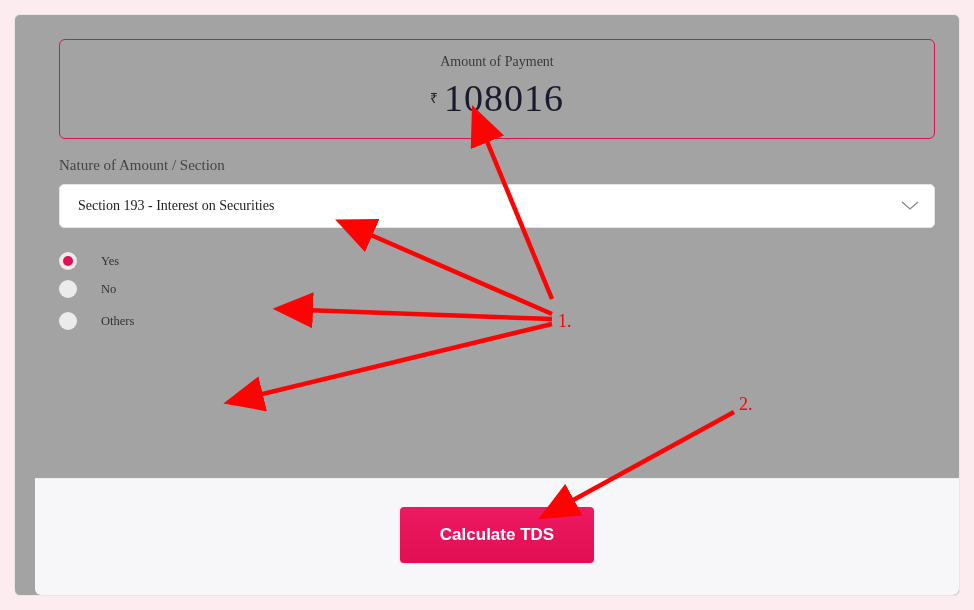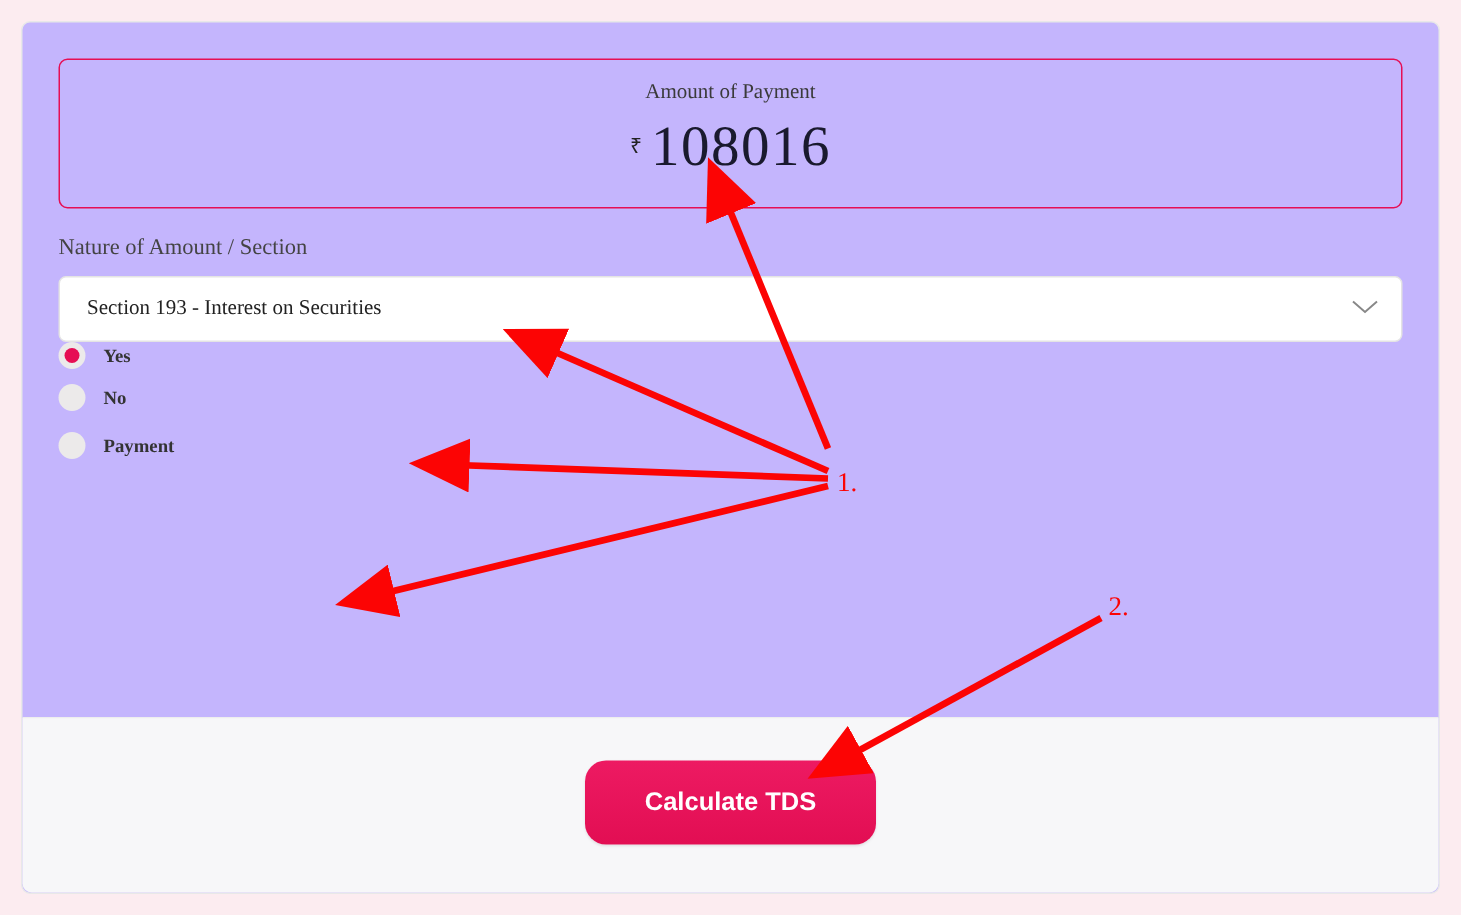--- a/index.html
+++ b/index.html
@@ -5,27 +5,28 @@
     * { box-sizing: border-box; margin: 0; padding: 0; }
     body {
       background: #fcecf0;
       font-family: Georgia, 'Times New Roman', serif;
       width: 974px;
       height: 610px;
       padding: 14px;
       position: relative;
     }
     .card {
-      background: #c4b5fd;
+      background: #a3a3a3;
       border: 1px solid #e8e8e8;
       border-radius: 6px;
       width: 100%;
       height: 100%;
       display: flex;
       flex-direction: column;
+      padding-left: 20px;
     }
     .card-body {
       padding: 24px 24px 12px 24px;
       flex: 1;
     }
     .amount-box {
       border: 1.5px solid #e60e54;
       border-radius: 6px;
       padding: 14px 16px 18px;
       text-align: center;
@@ -54,21 +55,21 @@
       letter-spacing: 1px;
       font-family: Georgia, serif;
     }
     .field-label {
       font-size: 15px;
       color: #444;
       margin-bottom: 10px;
     }
     .select-wrap {
       position: relative;
-      margin-bottom: 0;
+      margin-bottom: 24px;
     }
     .select-box {
       width: 100%;
       border: 1px solid #e4e4e4;
       border-radius: 5px;
       padding: 13px 40px 13px 18px;
       font-size: 14px;
       color: #222;
       background: #fff;
       cursor: pointer;
@@ -81,24 +82,23 @@
       top: 50%;
       transform: translateY(-50%);
       pointer-events: none;
     }
     .radio-group {
       margin-bottom: 14px;
     }
     .radio-item {
       display: flex;
       align-items: center;
-      gap: 12px;
+      gap: 24px;
       margin-bottom: 10px;
       cursor: pointer;
-      font-weight: bold;
     }
     .radio-dot {
       width: 18px;
       height: 18px;
       border-radius: 50%;
       background: #eceaea;
       display: flex;
       align-items: center;
       justify-content: center;
       flex-shrink: 0;
@@ -119,21 +119,21 @@
       border-top: 1px solid #eee;
       padding: 28px 0 32px;
       display: flex;
       justify-content: center;
       border-radius: 0 0 6px 6px;
     }
     .calc-btn {
       background: linear-gradient(180deg, #ed1a62 0%, #e20e53 100%);
       color: #fff;
       border: none;
-      border-radius: 14px;
+      border-radius: 4px;
       font-size: 17px;
       font-weight: bold;
       padding: 18px 40px;
       cursor: pointer;
       font-family: Arial, sans-serif;
       box-shadow: 0 1px 2px rgba(0,0,0,0.1);
     }
     .annotation-layer {
       position: absolute;
       top: 14px;
@@ -182,21 +182,21 @@
       </div>
       <div class="radio-item">
         <span class="radio-dot"></span>
         <span class="radio-label">No</span>
       </div>
     </div>
 
     <div class="radio-group">
       <div class="radio-item">
         <span class="radio-dot"></span>
-        <span class="radio-label">Payment</span>
+        <span class="radio-label">Others</span>
       </div>
     </div>
 
   </div>
 
   <div class="card-footer">
     <button class="calc-btn">Calculate TDS</button>
   </div>
 </div>
 

